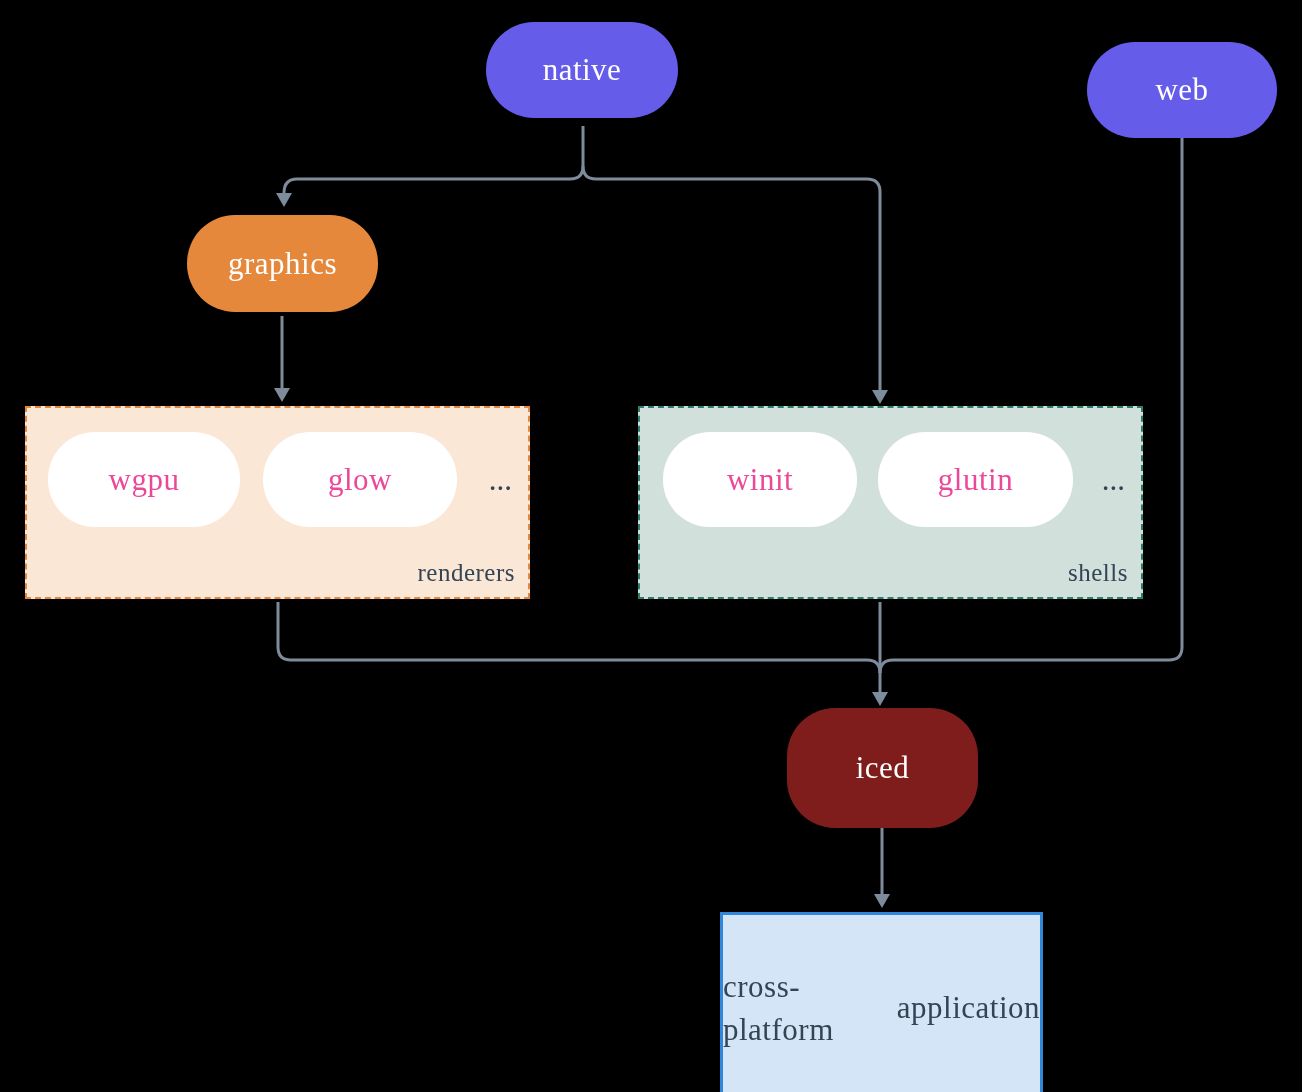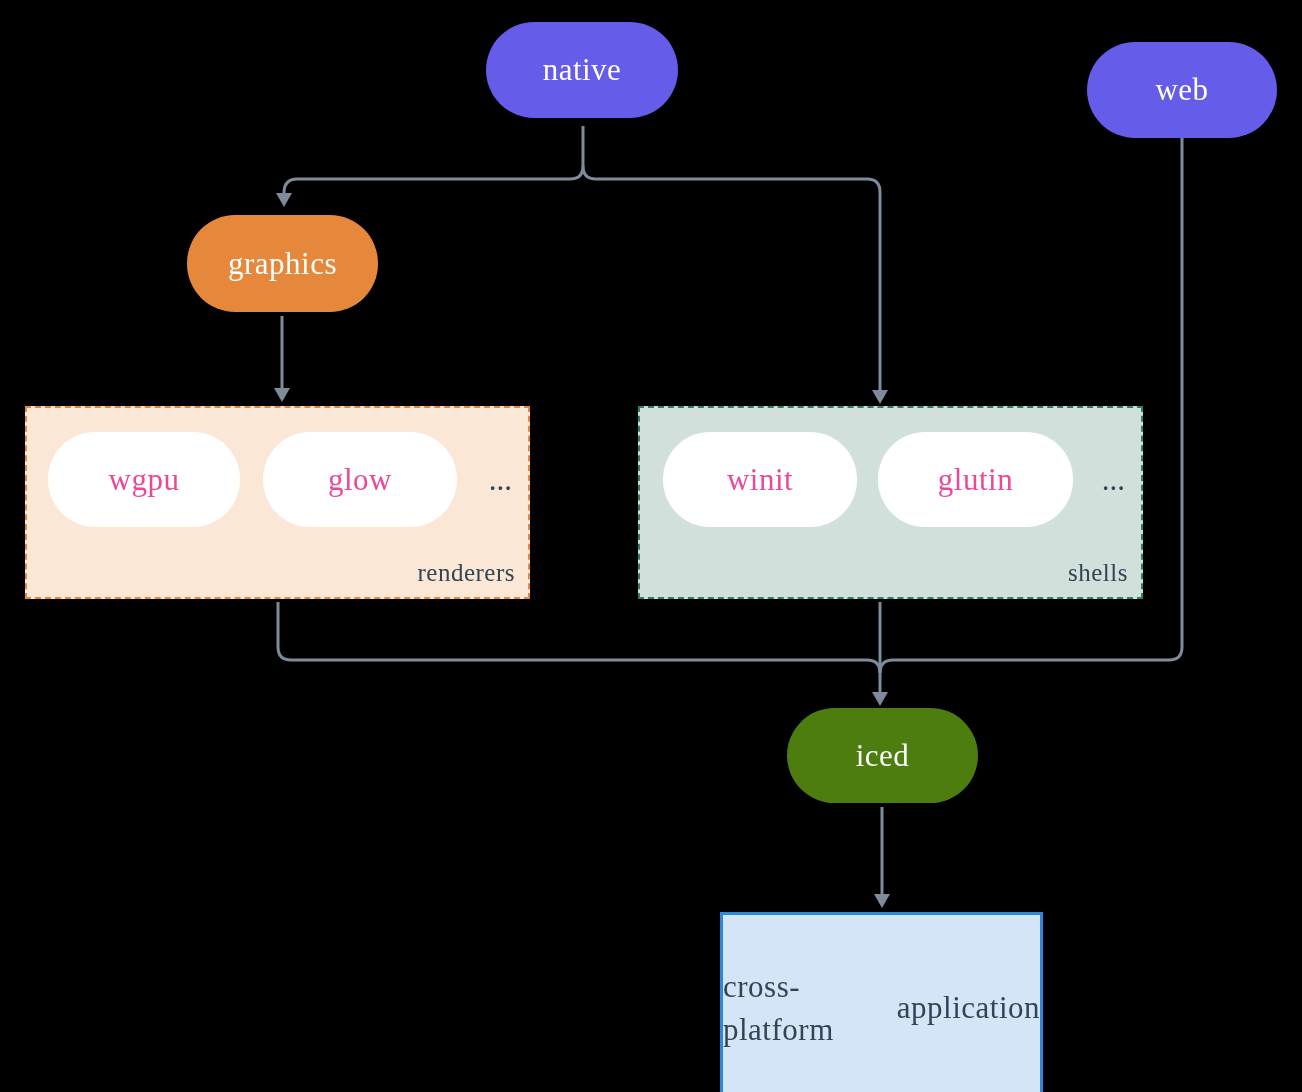--- a/index.html
+++ b/index.html
@@ -28,21 +28,21 @@
     justify-content: center;
     border-radius: 48px;
     font-size: 31px;
     letter-spacing: 0.5px;
     color: #ffffff;
     z-index: 2;
   }
   .pill-native  { left: 486px; top: 22px;  width: 192px; height: 96px; background: #655CE9; }
   .pill-web     { left: 1087px; top: 22px; width: 190px; height: 96px; background: #655CE9; margin-top: 20px; }
   .pill-graphics{ left: 187px; top: 215px; width: 191px; height: 97px; background: #E5883B; }
-  .pill-iced    { left: 787px; top: 708px; width: 191px; height: 95px; background: #4d7c0f; }
+  .pill-iced    { left: 787px; top: 708px; width: 191px; height: 120px; background: #7f1d1d; }
 
   .group {
     position: absolute;
     top: 406px;
     width: 505px;
     height: 193px;
     box-sizing: border-box;
     z-index: 2;
   }
   .group-renderers {

